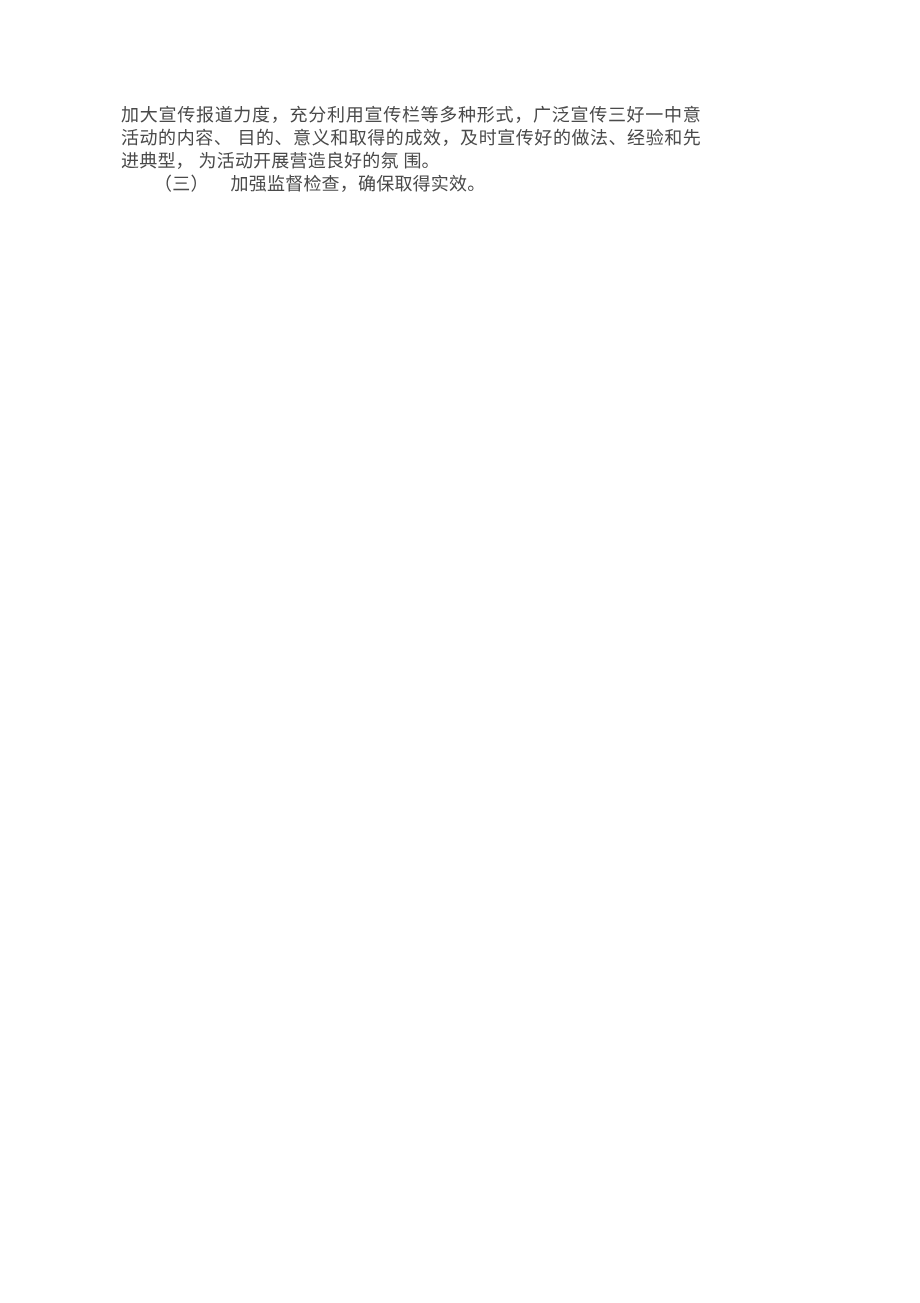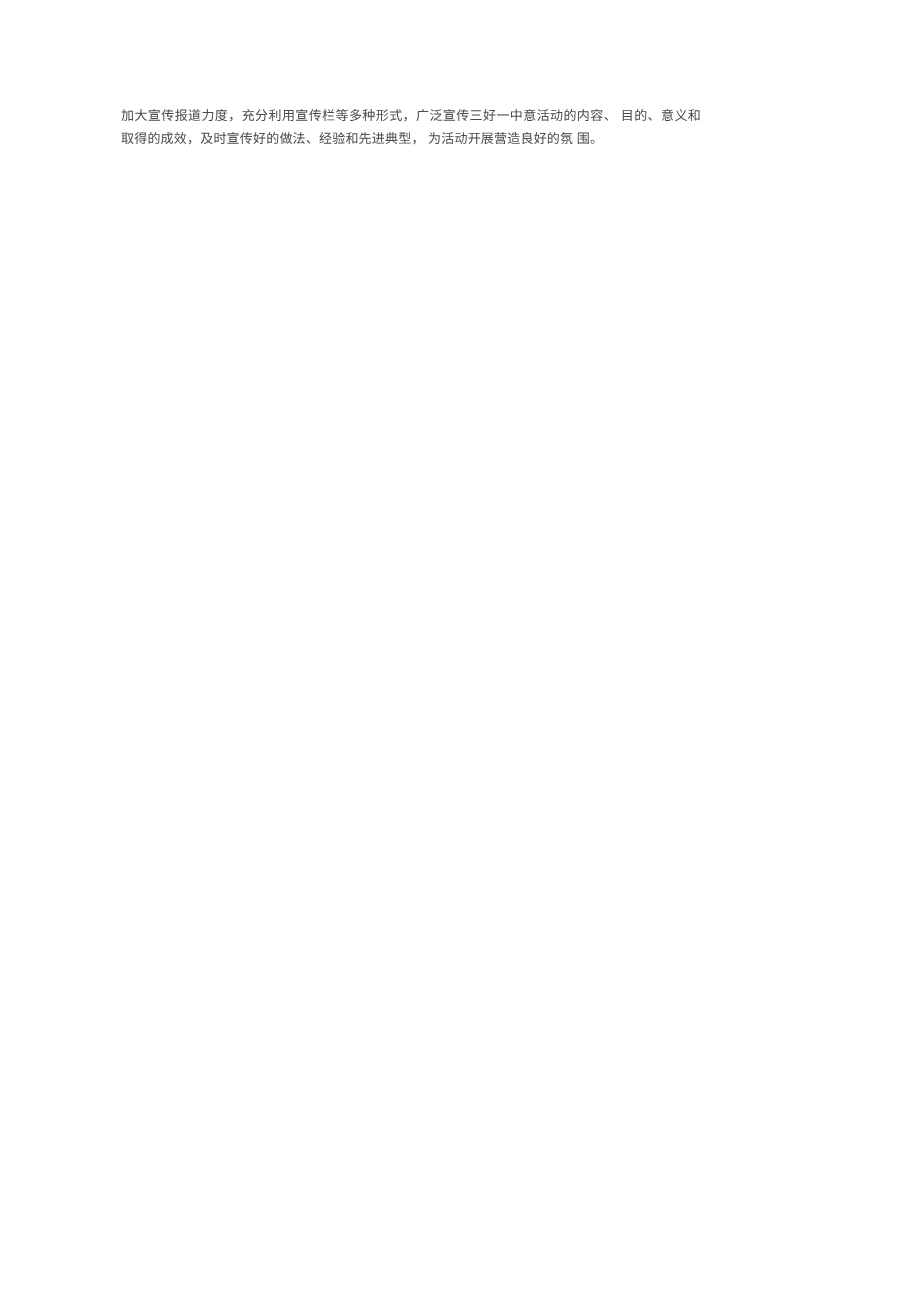--- a/index.html
+++ b/index.html
@@ -26,21 +26,21 @@
     position: absolute;
     left: 121px;
     top: 104px;
     width: 580px;
   }
 
   .para {
     margin: 0;
     padding: 0;
     color: #4a4a4a;
-    font-size: 13px;
+    font-size: 18px;
     line-height: 23px;
     letter-spacing: 0.2px;
     white-space: pre-wrap;
     word-break: break-all;
     text-align: left;
     font-family: "Liberation Serif", "DejaVu Serif", serif;
   }
 
   
   .para-flow {
@@ -65,17 +65,18 @@
 </style>
 </head>
 <body>
 
 <div class="page">
 
   <div class="doc-body">
 
     <p class="para para-flow">加大宣传报道力度，充分利用宣传栏等多种形式，广泛宣传三好一中意活动的内容、 目的、意义和取得的成效，及时宣传好的做法、经验和先进典型， 为活动开展营造良好的氛 围。</p>
 
+    <p class="para para-indent"><span class="heading-num">（三）</span><span class="heading-gap"></span><span class="heading-title">加强监督检查，确保取得实效。</span></p>
 
 
   </div>
 
 </div>
 
 </body></html>

